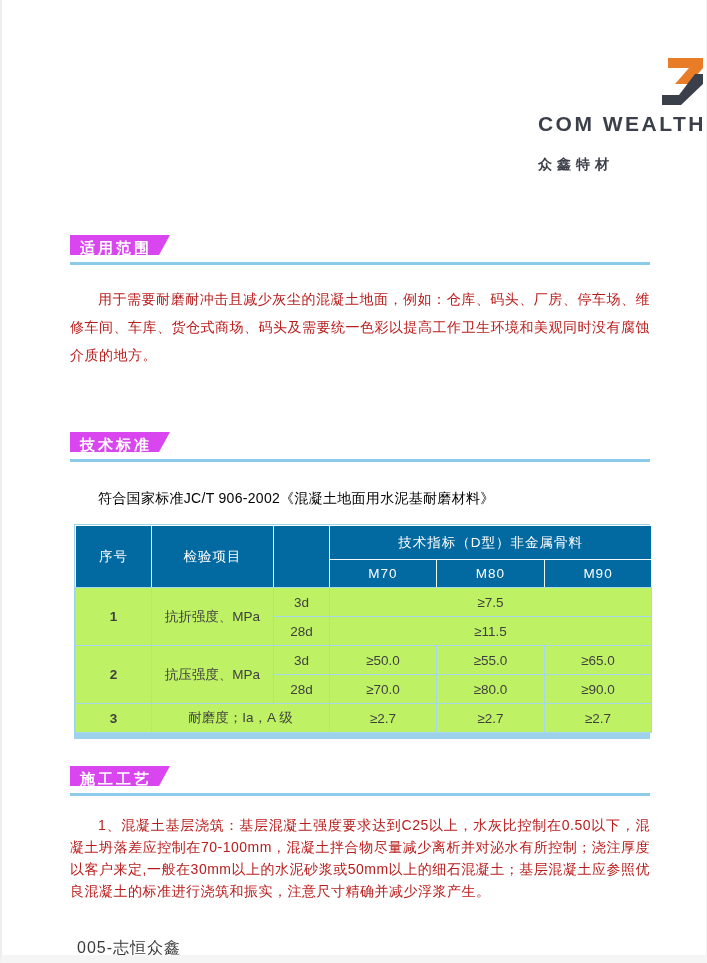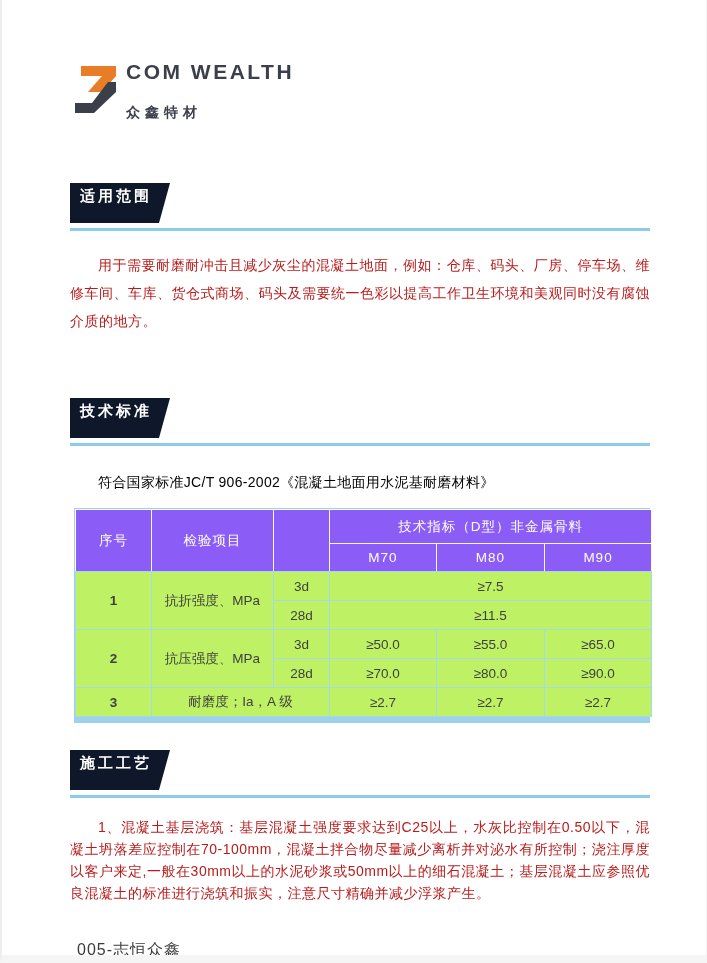--- a/index.html
+++ b/index.html
@@ -17,23 +17,24 @@
     border-bottom: 8px solid #f5f5f5;
     overflow: hidden;
     color: #3f3f3f;
   }
 
   .content { width: 580px; margin-left: 68px; }
 
   
   .logo-row {
     display: flex;
-    align-items: center;
+    align-items: flex-end;
     padding-top: 55px;
     margin-left: 65px;
+    flex-direction: column;
   }
   .logo-mark { width: 52px; height: 52px; flex: 0 0 auto; }
   .logo-text { margin-left: 7px; padding-top: 6px; }
   .brand-en {
     font-size: 21px;
     font-weight: bold;
     letter-spacing: 2.5px;
     color: #3b3f4a;
     line-height: 1.05;
   }
@@ -42,27 +43,27 @@
     font-weight: bold;
     letter-spacing: 5px;
     color: #3b3f4a;
     margin-top: 21px;
   }
 
   
   .section-head { margin-top: 0; }
   .badge {
     display: inline-block;
-    background: #0f172a;
+    background: #d946ef;
     color: #ffffff;
     font-size: 15px;
     font-weight: bold;
     letter-spacing: 3px;
     line-height: 26px;
-    height: 40px;
+    height: 20px;
     padding: 0 18px 0 10px;
     clip-path: polygon(0 0, 100% 0, calc(100% - 11px) 100%, 0 100%);
   }
   .rule {
     width: 100%;
     height: 3px;
     background: #8ccbe9;
     margin-top: 5px;
   }
 
@@ -91,21 +92,21 @@
     border: 1px solid #9ed2ec;
     border-bottom-width: 6px;
   }
   table.spec {
     width: 100%;
     border-collapse: collapse;
     table-layout: fixed;
     font-size: 13.5px;
   }
   table.spec th {
-    background: #8b5cf6;
+    background: #0369a1;
     color: #ffffff;
     font-weight: normal;
     letter-spacing: 1px;
     border: 1px solid rgba(255,255,255,0.95);
     border-bottom: 1px solid #a5d7ee;
     text-align: center;
     vertical-align: middle;
   }
   table.spec th.group-head { border-bottom: 1px solid rgba(255,255,255,0.95); }
   table.spec td {

